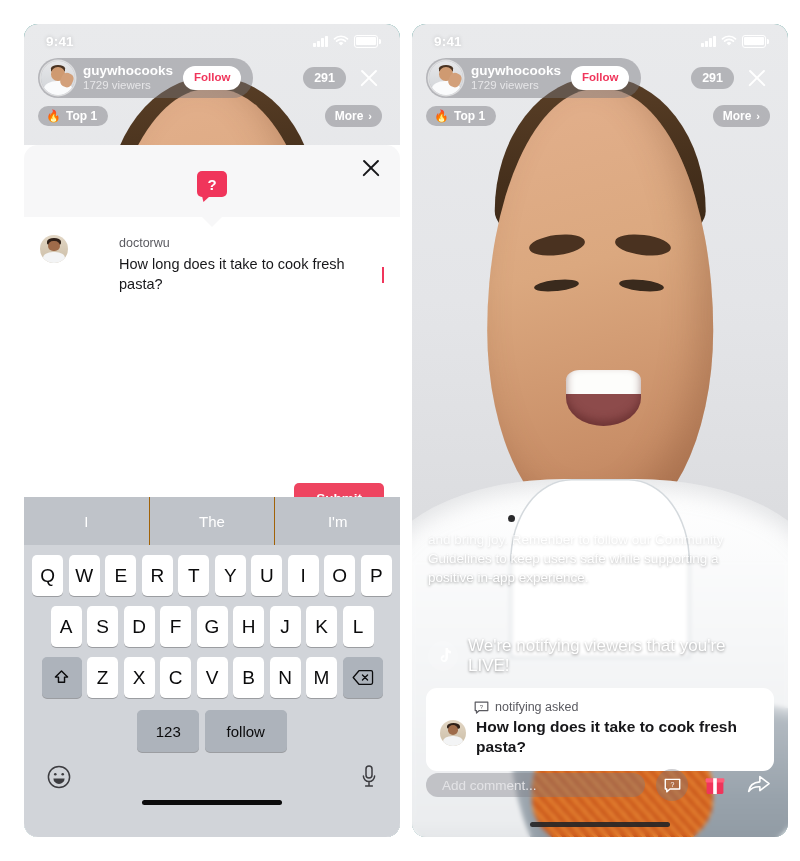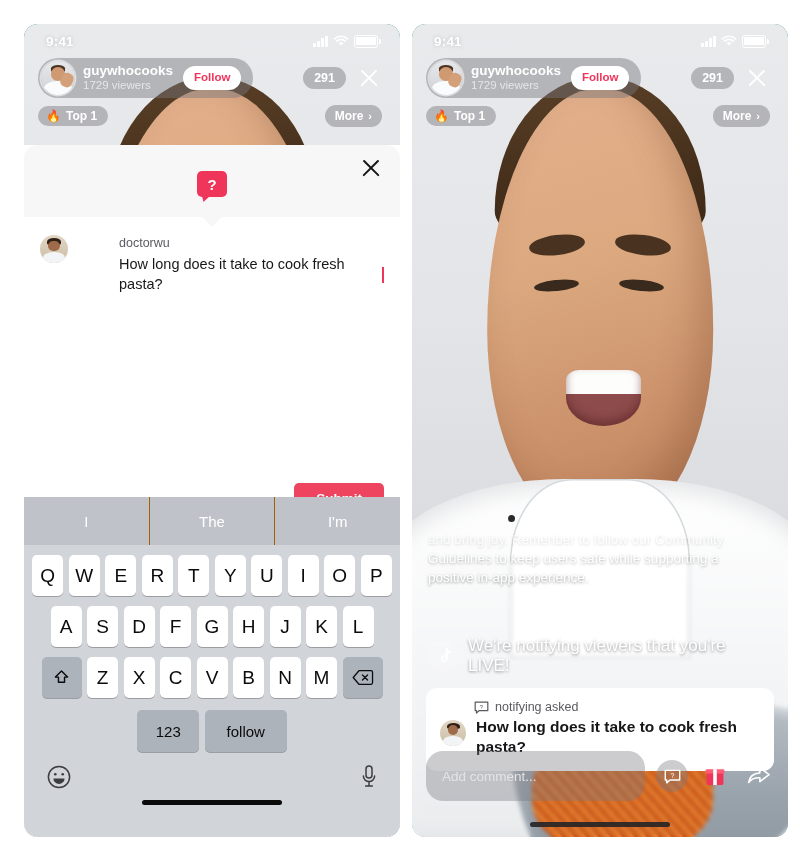--- a/index.html
+++ b/index.html
@@ -266,21 +266,21 @@
     background:linear-gradient(#e2d6c4,#cbbda6);
   }
   .qcard-avatar .f{position:absolute;left:30%;top:20%;width:40%;height:38%;border-radius:50%;background:#9e6b4a;}
   .qcard-avatar .h{position:absolute;left:25%;top:10%;width:50%;height:26%;border-radius:50% 50% 25% 25%;background:#2f2018;}
   .qcard-avatar .b{position:absolute;left:10%;bottom:-8%;width:80%;height:46%;border-radius:44% 44% 0 0;background:#f3f4f5;}
   .qcard-q{font-size:15.5px;font-weight:bold;color:#17171a;line-height:1.3;}
   .bottombar{
     position:absolute;left:14px;right:14px;bottom:36px;display:flex;align-items:center;gap:11px;
   }
   .cinput{
-    flex:1;height:50px;border-radius:17px;background:rgba(120,120,128,.38);
+    flex:1;height:24px;border-radius:17px;background:rgba(120,120,128,.38);
     display:flex;align-items:center;padding:0 16px;box-sizing:border-box;
     color:#e3e3e6;font-size:13.5px;
   }
   .circbtn{
     width:32px;height:32px;border-radius:50%;background:rgba(120,120,128,.38);
     display:flex;align-items:center;justify-content:center;flex:none;cursor:pointer;
   }
   .giftbtn{width:32px;height:32px;display:flex;align-items:center;justify-content:center;flex:none;cursor:pointer;}
   .sharebtn{width:32px;height:32px;display:flex;align-items:center;justify-content:center;flex:none;cursor:pointer;}
   .homebar-r{

